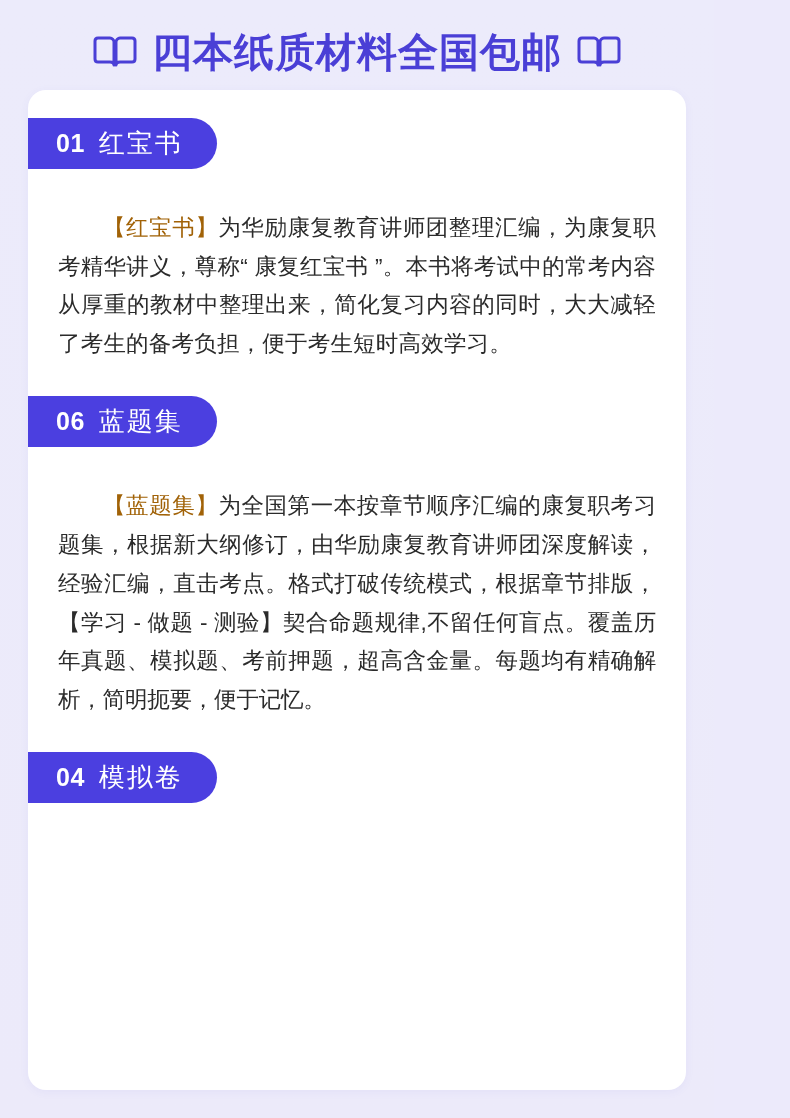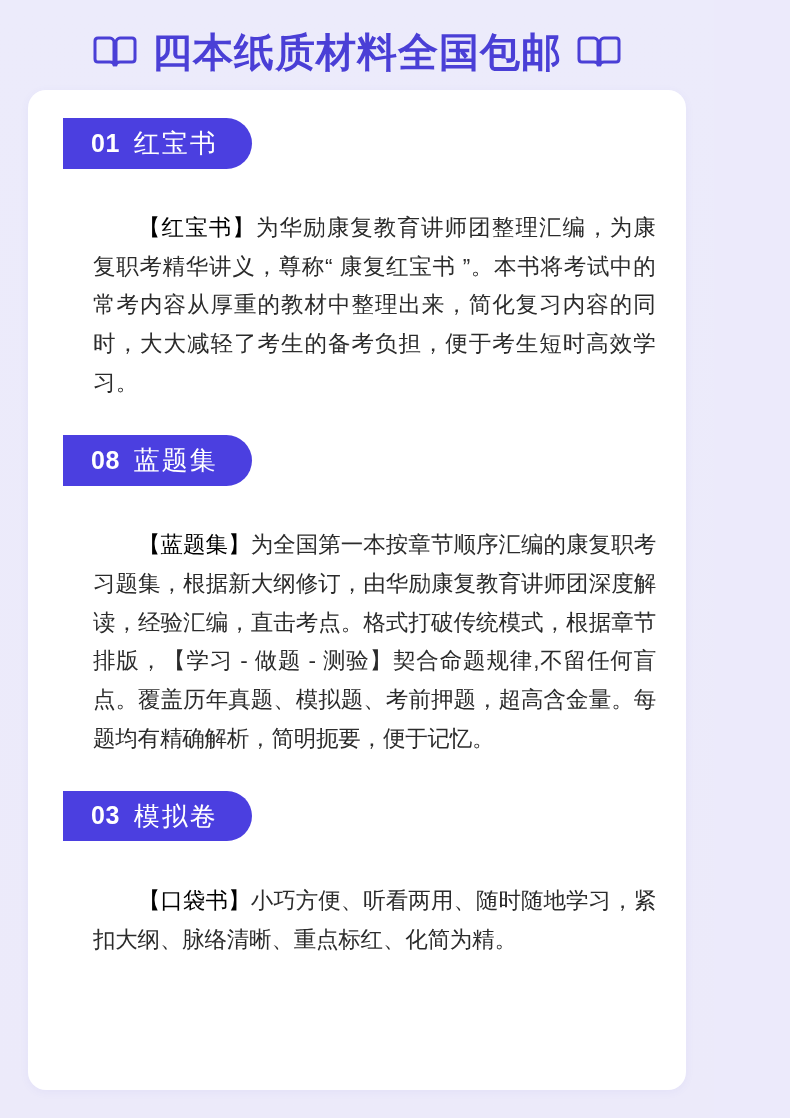--- a/index.html
+++ b/index.html
@@ -46,21 +46,20 @@
     margin: 0 28px;
     background: #ffffff;
     border-radius: 18px;
     min-height: 1000px;
     padding: 28px 0 24px 0;
     box-sizing: border-box;
     box-shadow: 0 2px 10px rgba(90, 80, 200, 0.06);
   }
   .section {
     margin-bottom: 4px;
-    padding-left: 35px;
   }
   .tag {
     display: inline-flex;
     align-items: center;
     gap: 14px;
     background: #4b3fe0;
     color: #ffffff;
     border-top-right-radius: 26px;
     border-bottom-right-radius: 26px;
     padding: 11px 34px 11px 28px;
@@ -85,21 +84,21 @@
     line-height: 1.72;
     text-align: justify;
     padding: 18px 30px 10px 30px;
     text-indent: 2em;
     letter-spacing: 0.2px;
   }
   .para-tight {
     letter-spacing: -0.2px;
   }
   .kw {
-    color: #000000;
+    color: #a16207;
   }
 </style>
 </head>
 <body>
 
 <div class="page">
 
   <div class="header">
     <span class="book-icon">
       <svg viewBox="0 0 46 34" width="46" height="34" xmlns="http://www.w3.org/2000/svg">
@@ -121,31 +120,30 @@
     <div class="section">
       <div class="tag">
         <span class="tag-num">01</span>
         <span class="tag-label">红宝书</span>
       </div>
       <p class="para"><span class="kw">【红宝书】</span><span>为华励康复教育讲师团整理汇编，为康复职考精华讲义，尊称“ 康复红宝书 ”。本书将考试中的常考内容从厚重的教材中整理出来，简化复习内容的同时，大大减轻了考生的备考负担，便于考生短时高效学习。</span></p>
     </div>
 
     <div class="section">
       <div class="tag">
-        <span class="tag-num">08</span>
+        <span class="tag-num">06</span>
         <span class="tag-label">蓝题集</span>
       </div>
       <p class="para para-tight"><span class="kw">【蓝题集】</span><span>为全国第一本按章节顺序汇编的康复职考习题集，根据新大纲修订，由华励康复教育讲师团深度解读，经验汇编，直击考点。格式打破传统模式，根据章节排版，【学习 - 做题 - 测验】契合命题规律,不留任何盲点。覆盖历年真题、模拟题、考前押题，超高含金量。每题均有精确解析，简明扼要，便于记忆。</span></p>
     </div>
 
     <div class="section">
       <div class="tag">
-        <span class="tag-num">03</span>
+        <span class="tag-num">04</span>
         <span class="tag-label">模拟卷</span>
       </div>
     </div>
 
     <div class="section">
-      <p class="para para-tight"><span class="kw">【口袋书】</span><span>小巧方便、听看两用、随时随地学习，紧扣大纲、脉络清晰、重点标红、化简为精。</span></p>
     </div>
 
   </div>
 </div>
 
 </body></html>

